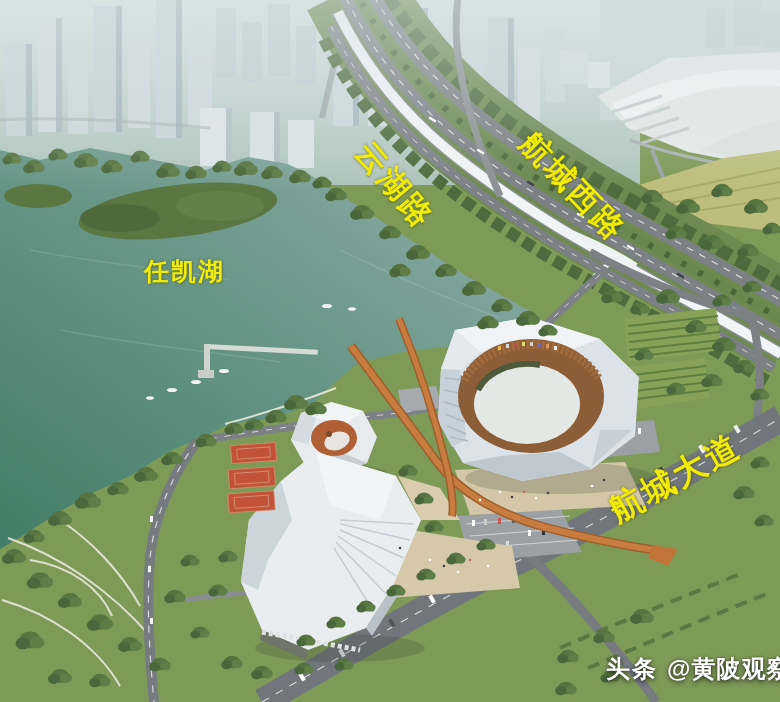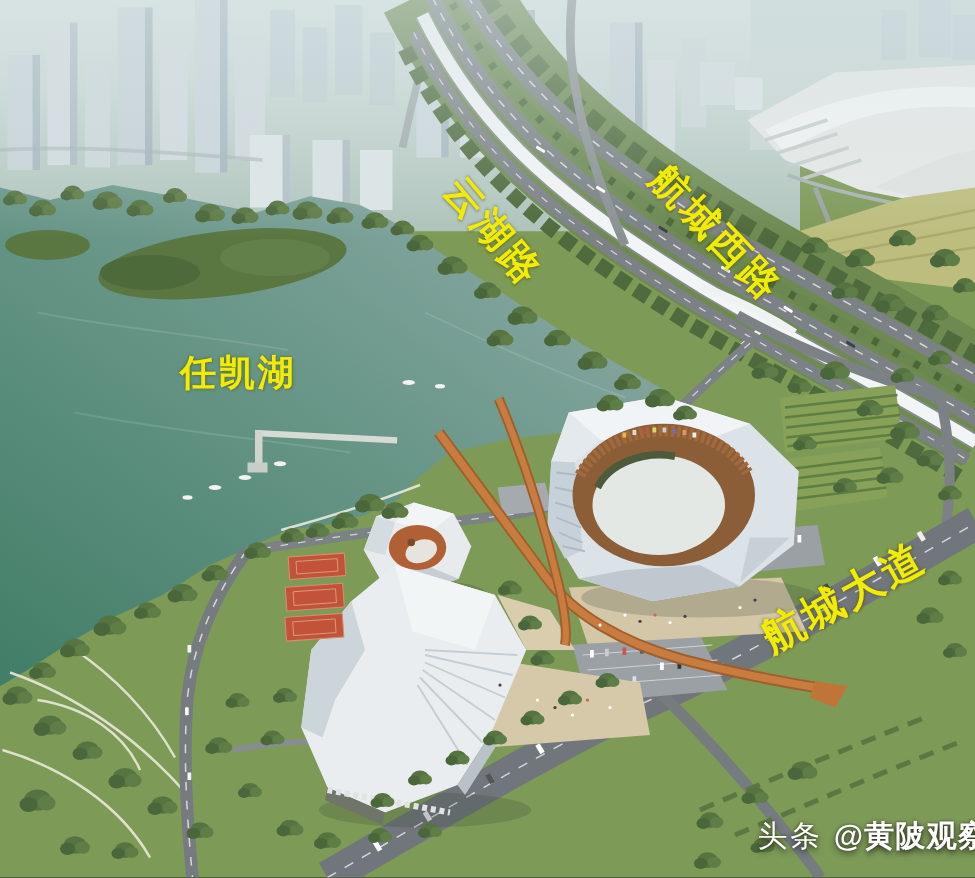--- a/index.html
+++ b/index.html
@@ -4,25 +4,25 @@
 <style>
   html,body{margin:0;padding:0;background:#222;}
   .scene{position:relative;width:780px;height:702px;overflow:hidden;
          font-family:"Liberation Sans","DejaVu Sans",sans-serif;background:#7e9a57;}
   .scene svg{position:absolute;left:0;top:0;}
   .label{position:absolute;color:#f0ec08;font-weight:900;white-space:nowrap;
          letter-spacing:3px;line-height:1;
          text-shadow:1px 1px 2px rgba(80,80,0,.45),-1px -1px 2px rgba(80,80,0,.3);}
   .lbl-yunhu {left:374px;top:136px;font-size:31px;transform:rotate(50deg);transform-origin:0 0;}
   .lbl-hangxi{left:537px;top:127px;font-size:31px;transform:rotate(46deg);transform-origin:0 0;}
-  .lbl-renkai{left:144px;top:259px;font-size:29px;letter-spacing:2px;transform:none;margin-top:26px;}
+  .lbl-renkai{left:144px;top:259px;font-size:25px;letter-spacing:2px;transform:none;}
   .lbl-hangda{left:604px;top:498px;font-size:33px;transform:rotate(-29deg);transform-origin:0 0;}
   .watermark{position:absolute;left:606px;top:653px;color:#fff;font-size:24px;white-space:nowrap;
              text-shadow:0 2px 5px rgba(0,0,0,.65),0 0 2px rgba(0,0,0,.5);}
-  .watermark .brand{font-weight:400;margin-right:9px;letter-spacing:2px;}
+  .watermark .brand{font-weight:700;margin-right:9px;letter-spacing:2px;}
   .watermark .handle{font-weight:700;letter-spacing:1px;}
 </style>
 </head>
 <body>
 
 <div class="scene">
 <svg width="780" height="702" viewBox="0 0 780 702">
   <defs>
     <linearGradient id="wg" x1="1" y1="0" x2="0" y2="1">
       <stop offset="0" stop-color="#96aeac"></stop>

